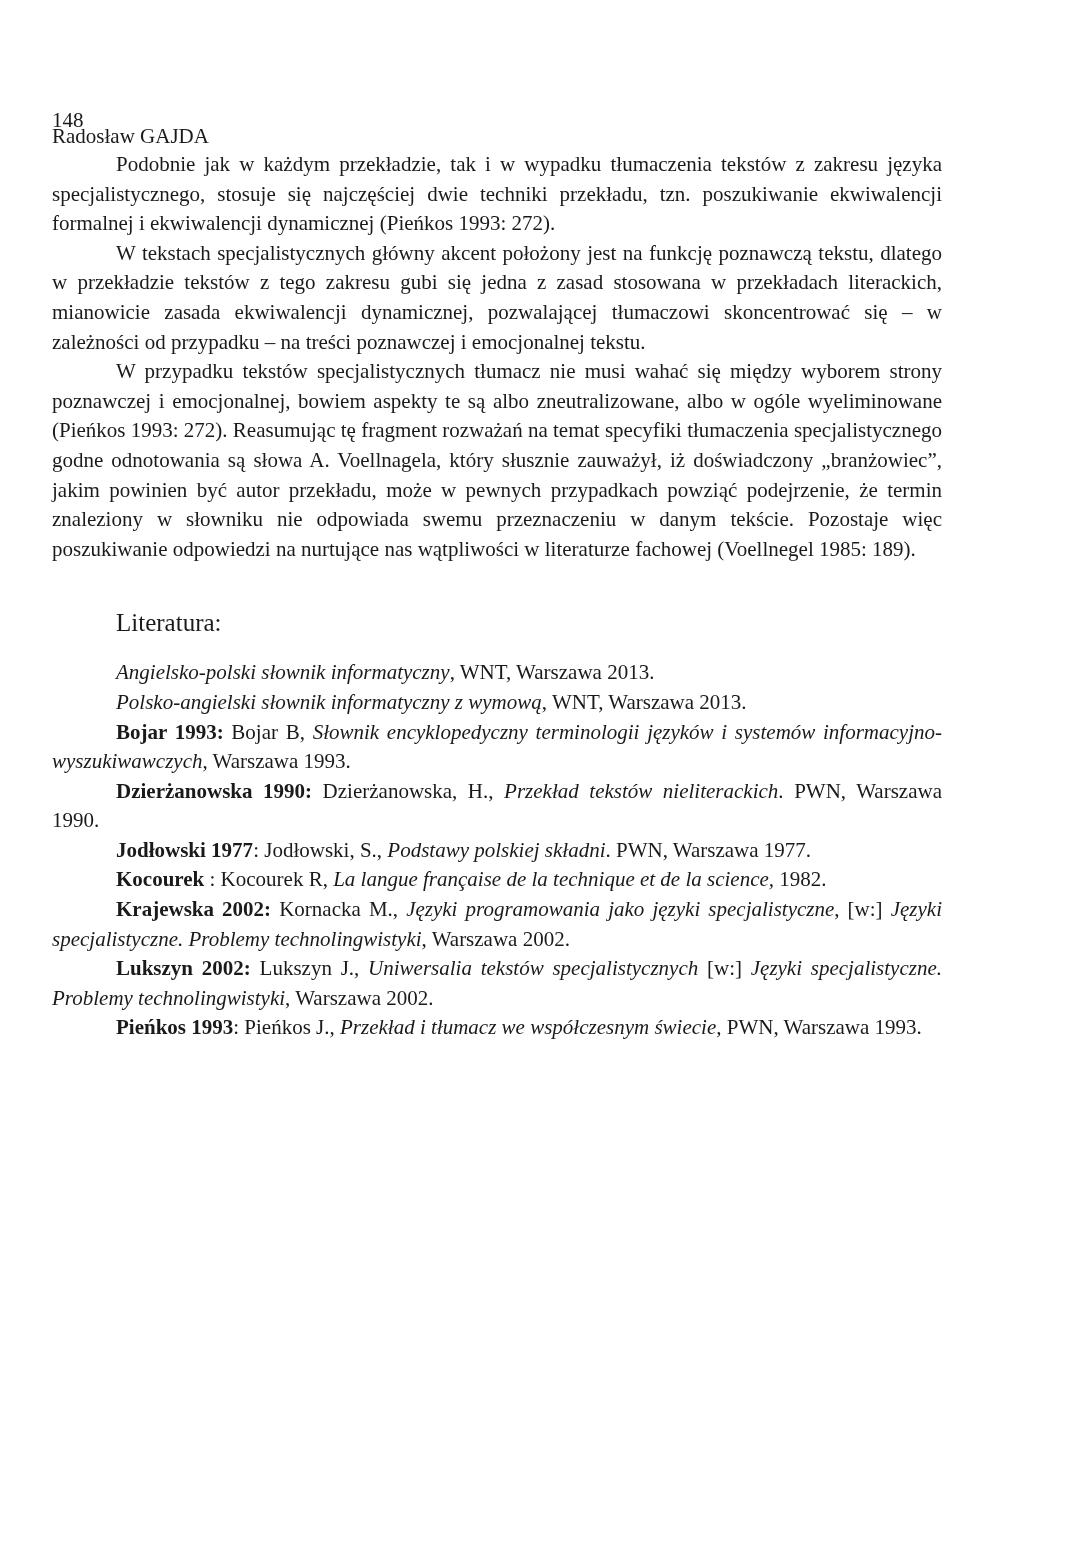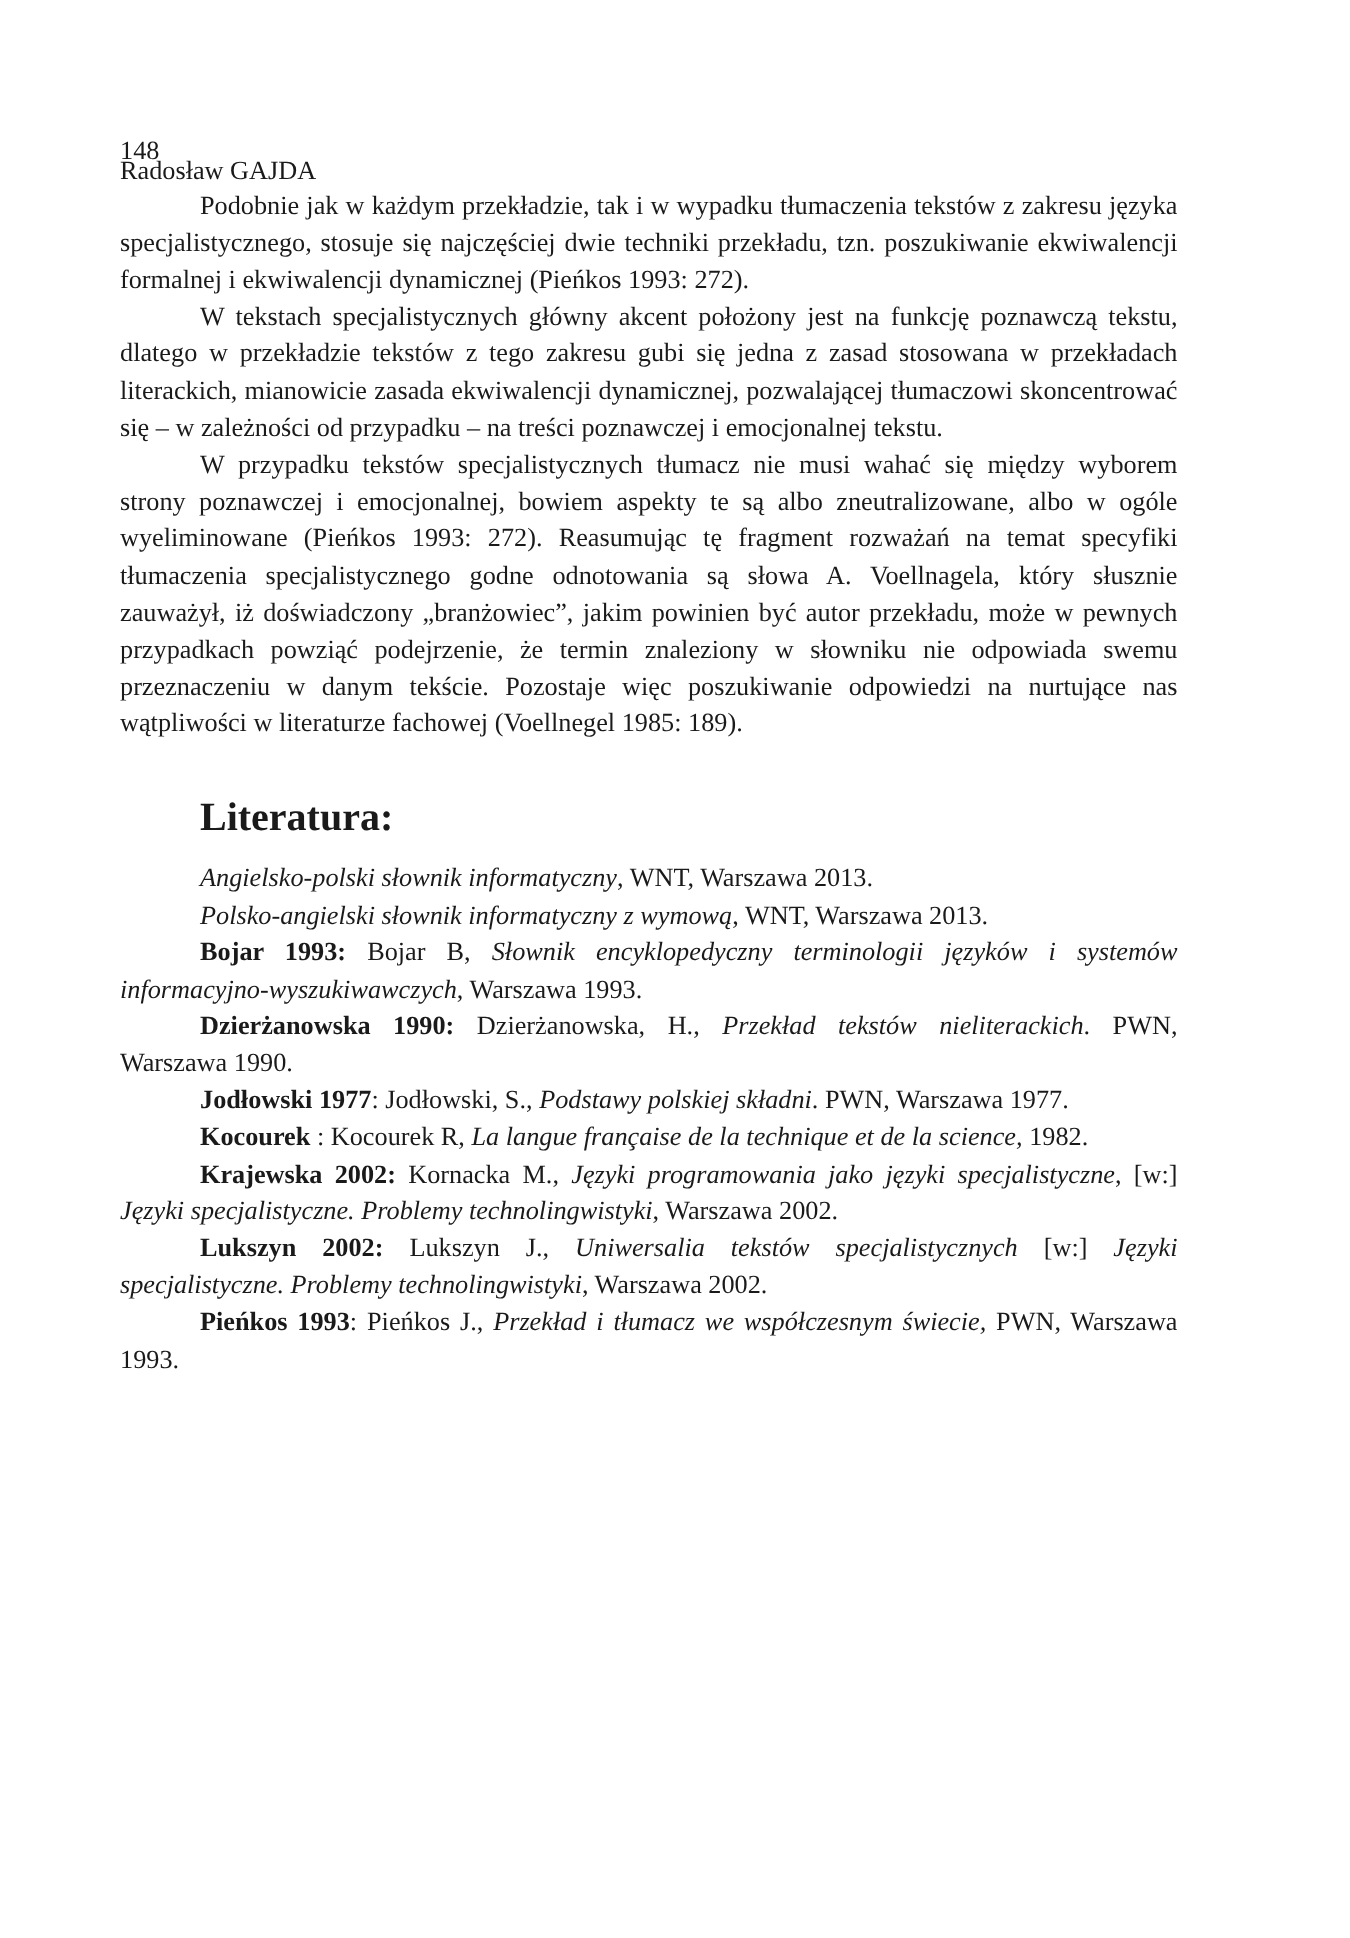--- a/index.html
+++ b/index.html
@@ -12,21 +12,21 @@
     height: 1550px;
     overflow: hidden;
     font-family: "Liberation Serif", "DejaVu Serif", serif;
     color: #1a1a1a;
   }
   .page {
     position: relative;
     width: 1080px;
     height: 1550px;
     box-sizing: border-box;
-    padding: 108px 138px 60px 96px;
+    padding: 108px 138px 60px 52px;
   }
   .running-header {
     position: relative;
     height: 30px;
     margin-bottom: 12px;
     font-size: 21px;
   }
   .page-number {
     position: absolute;
     left: 0;
@@ -42,22 +42,22 @@
   .body-text {
     font-size: 21px;
     line-height: 29.6px;
     text-align: justify;
   }
   .body-text p {
     margin: 0;
     text-indent: 64px;
   }
   .section-heading {
-    font-size: 32px;
-    font-weight: bold;
+    font-size: 25px;
+    font-weight: normal;
     margin: 44px 0 20px 64px;
     line-height: 30px;
   }
   .bibliography {
     font-size: 21px;
     line-height: 29.6px;
     text-align: justify;
   }
   .bibliography p.entry {
     margin: 0;

